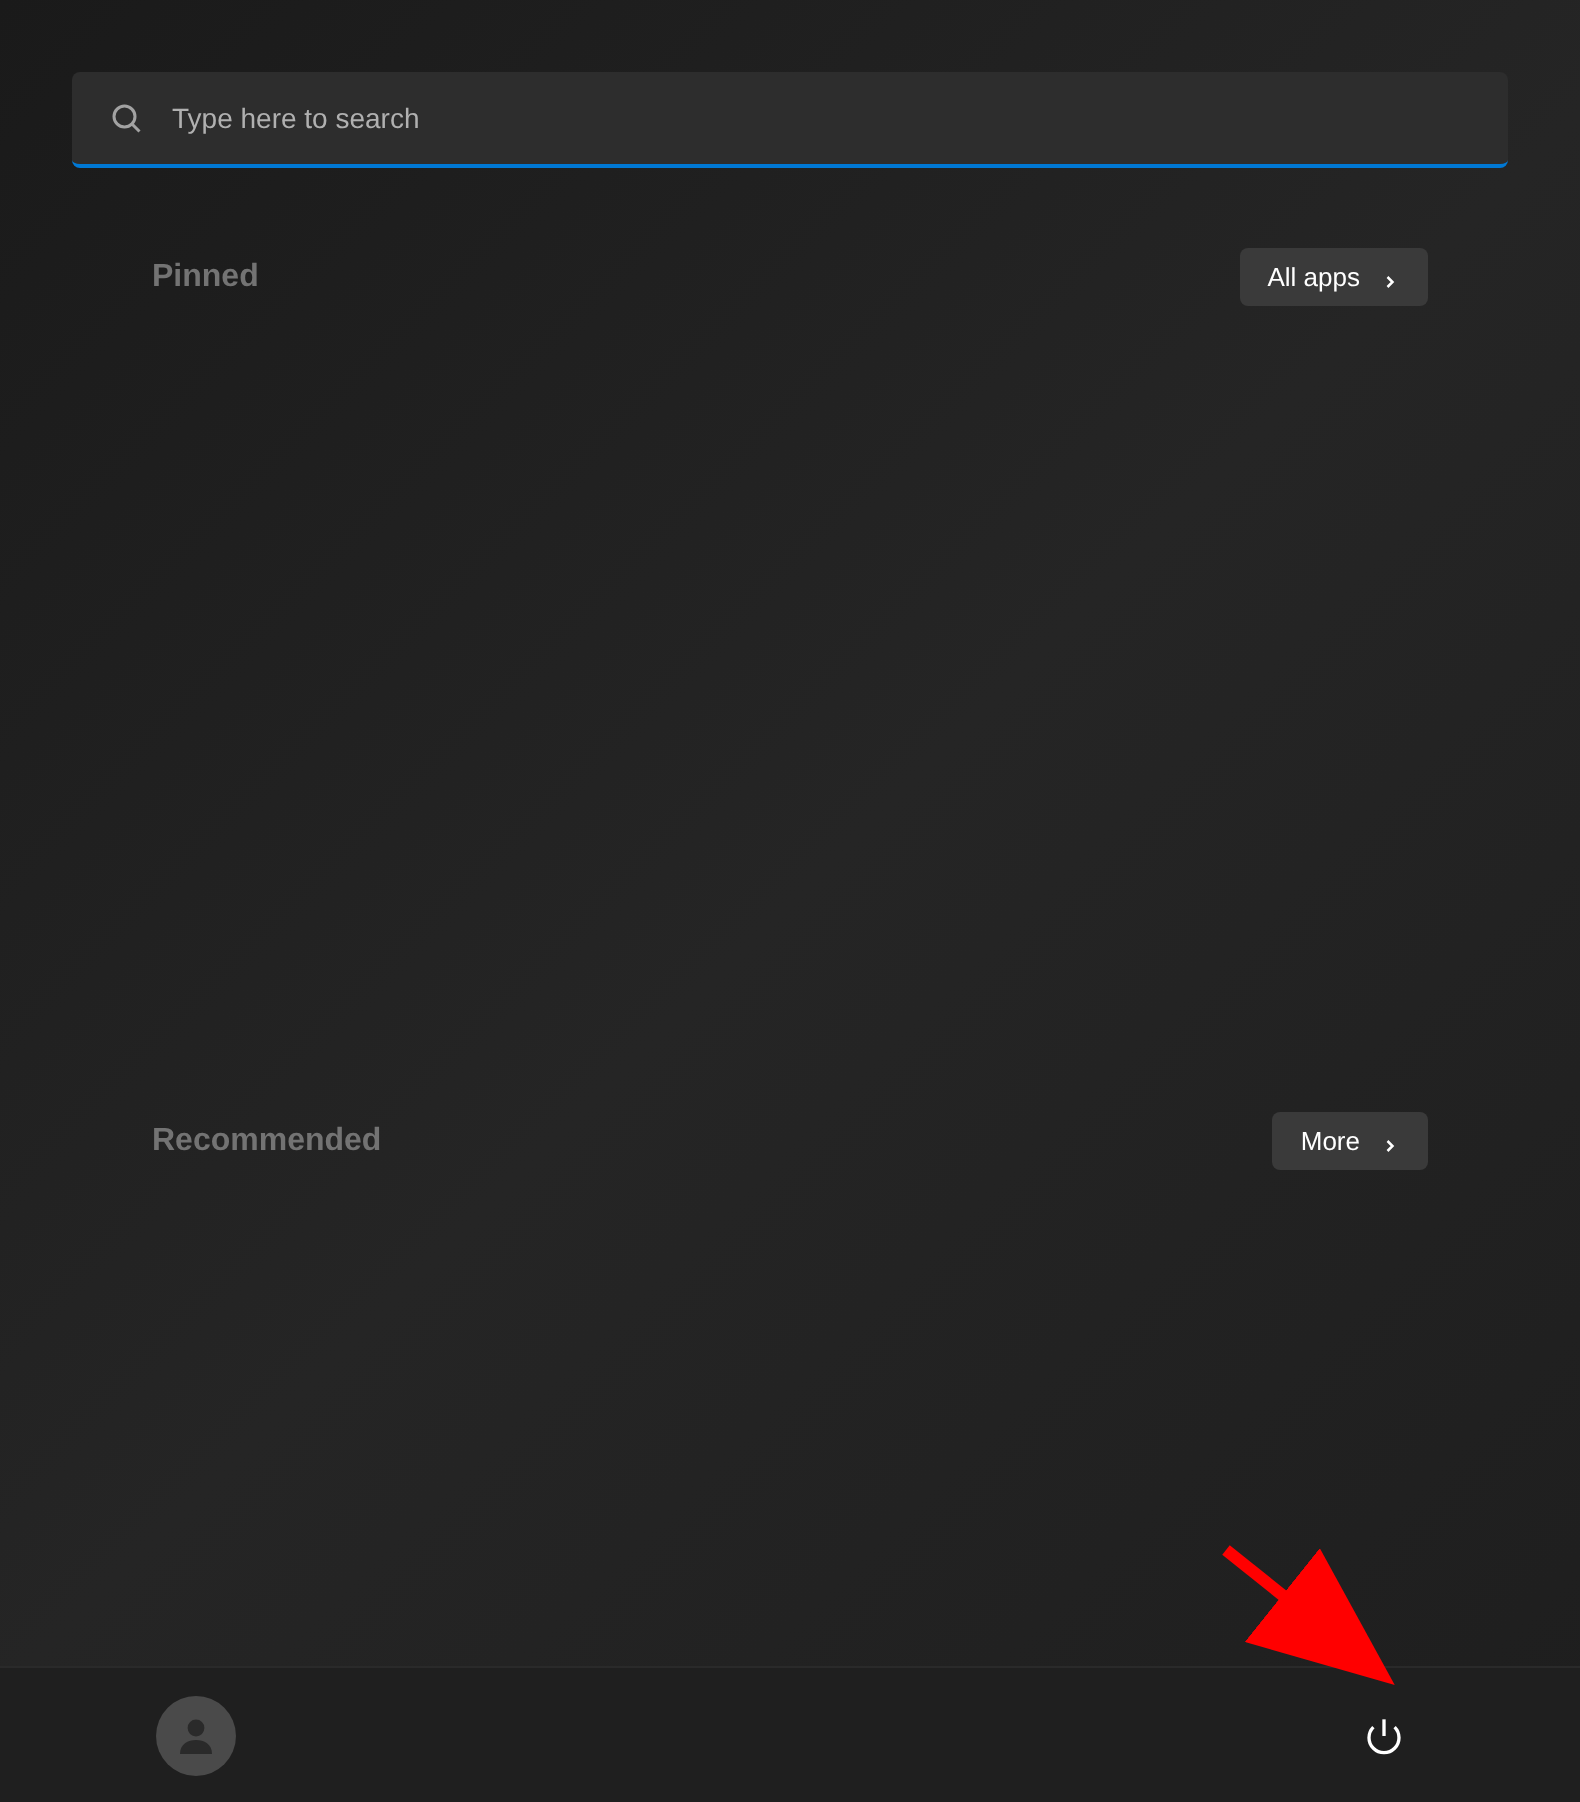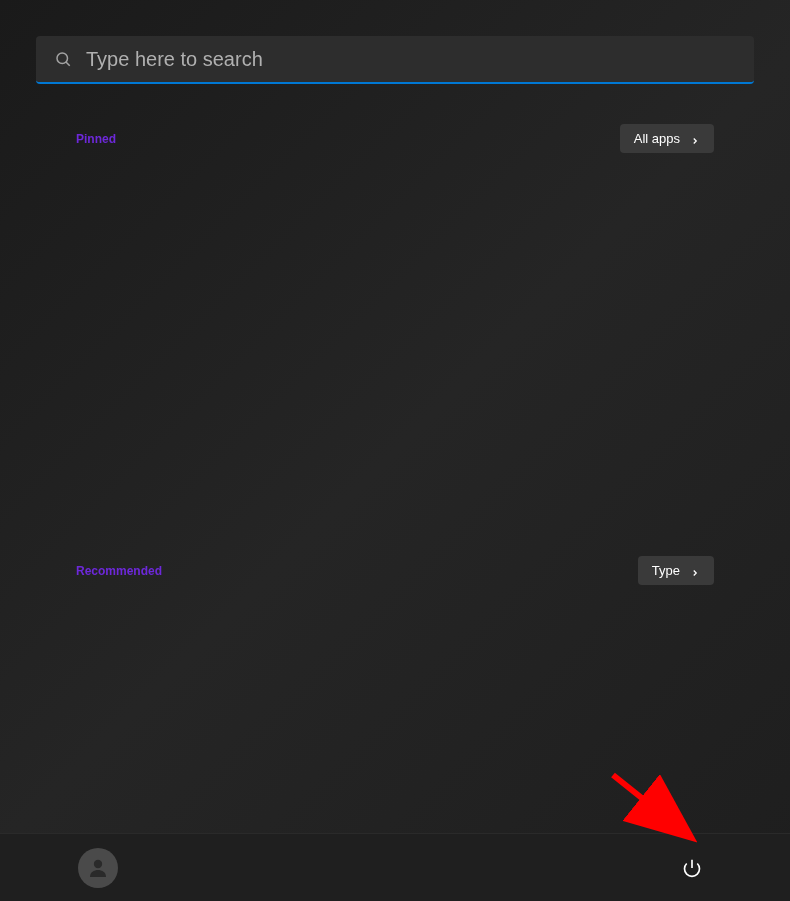--- a/index.html
+++ b/index.html
@@ -47,44 +47,44 @@
       margin-right: 14px;
       opacity: 0.8;
     }
     
     .search-input {
       flex: 1;
       background: transparent;
       border: none;
       outline: none;
       color: #ffffff;
-      font-size: 20px;
+      font-size: 14px;
       font-family: inherit;
     }
     
     .search-input::placeholder {
       color: #b0b0b0;
     }
     
     .content-area {
       flex: 1;
       padding: 40px 76px 0 76px;
     }
     
     .section-header {
       display: flex;
       justify-content: space-between;
       align-items: center;
       margin-bottom: 28px;
     }
     
     .section-title {
-      font-size: 12px;
+      font-size: 16px;
       font-weight: 600;
-      color: #6d28d9;
+      color: #737373;
     }
     
     .header-button {
       background: #3a3a3a;
       border: none;
       border-radius: 4px;
       padding: 7px 14px;
       display: flex;
       align-items: center;
       gap: 10px;
@@ -199,21 +199,21 @@
           </span>
         </button>
       </div>
       <div class="pinned-grid"></div>
     </div>
 
     <div class="recommended-section">
       <div class="section-header">
         <div class="section-title">Recommended</div>
         <button class="header-button">
-          <span>Type</span>
+          <span>More</span>
           <span class="chevron-icon">
             <svg viewBox="0 0 24 24" fill="none" stroke="#ffffff" stroke-width="3">
               <polyline points="9 18 15 12 9 6"></polyline>
             </svg>
           </span>
         </button>
       </div>
       <div class="recommended-grid"></div>
     </div>
 

